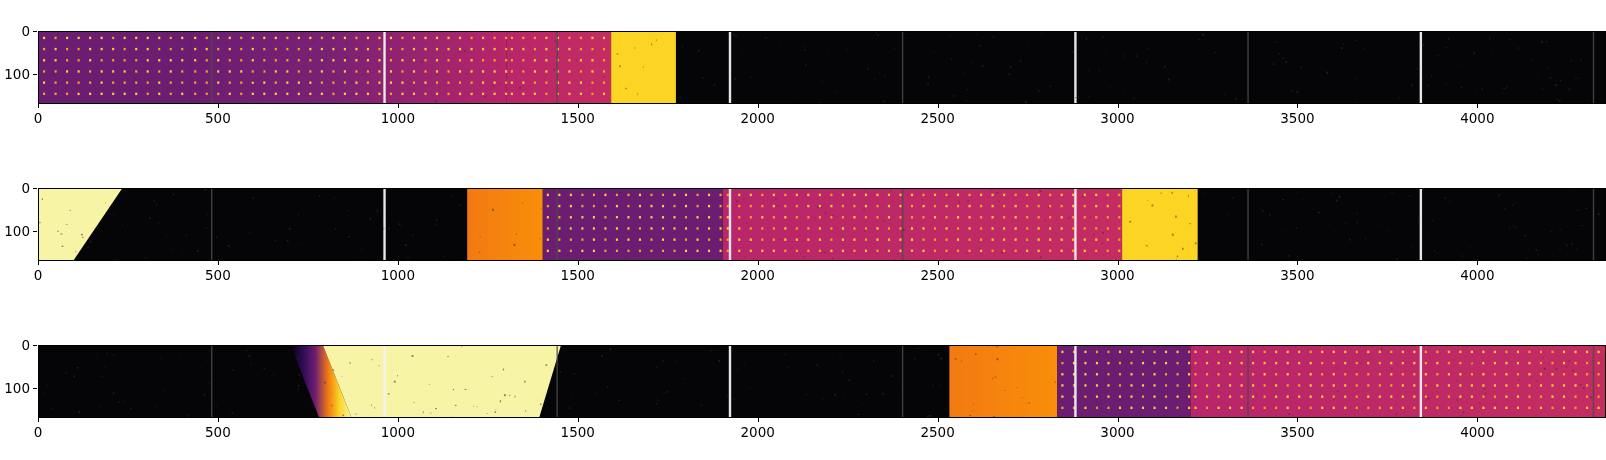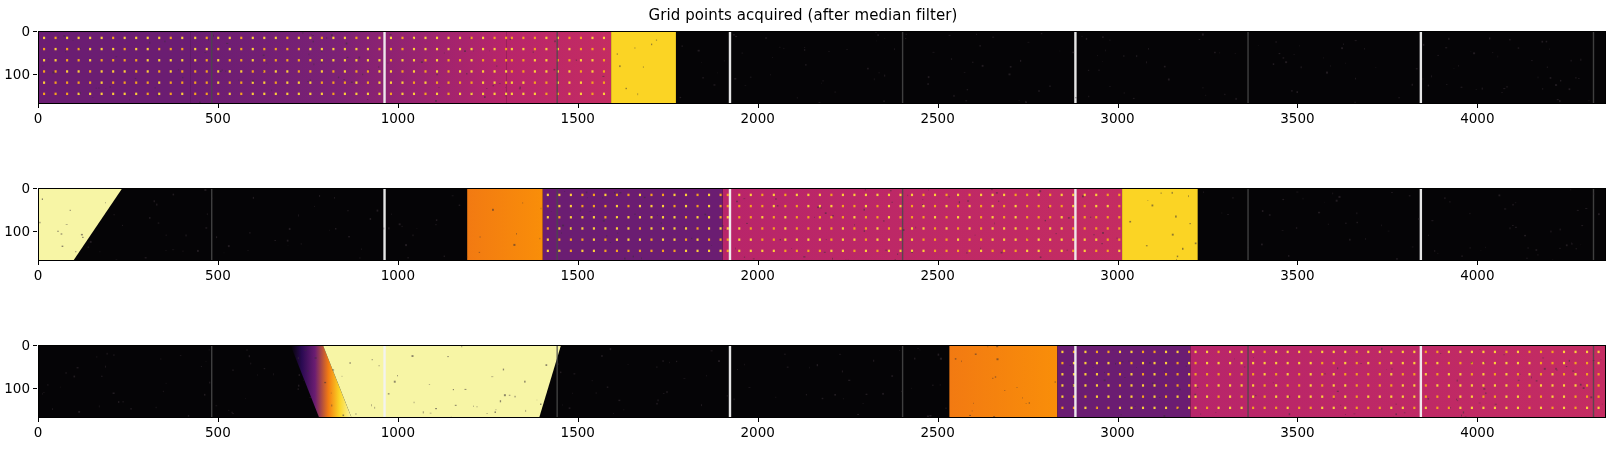--- a/index.html
+++ b/index.html
@@ -33,21 +33,20 @@
   .yticklabel{
     position:absolute;font-size:13.5px;color:#000000;
     transform:translateY(-50%);text-align:right;white-space:nowrap;
   }
 </style>
 </head>
 <body>
 
 <div class="fig">
 
-  <div class="fig-title">Grid points acquired (after median filter)</div>
 
   <div class="panel" id="panel0" style="left:38px;top:31px;">
     <div class="axes" id="axes0" style="width:1566px;height:71px;">
       <div class="canvas">
           <svg viewBox="0 0 1566 71" preserveAspectRatio="none">
             <defs>
               <linearGradient id="g-pm-0" x1="0" y1="0" x2="1" y2="0">
                 <stop offset="0" stop-color="#6b1d72"></stop>
                 <stop offset="0.45" stop-color="#7a2175"></stop>
                 <stop offset="1" stop-color="#b8256a"></stop>

